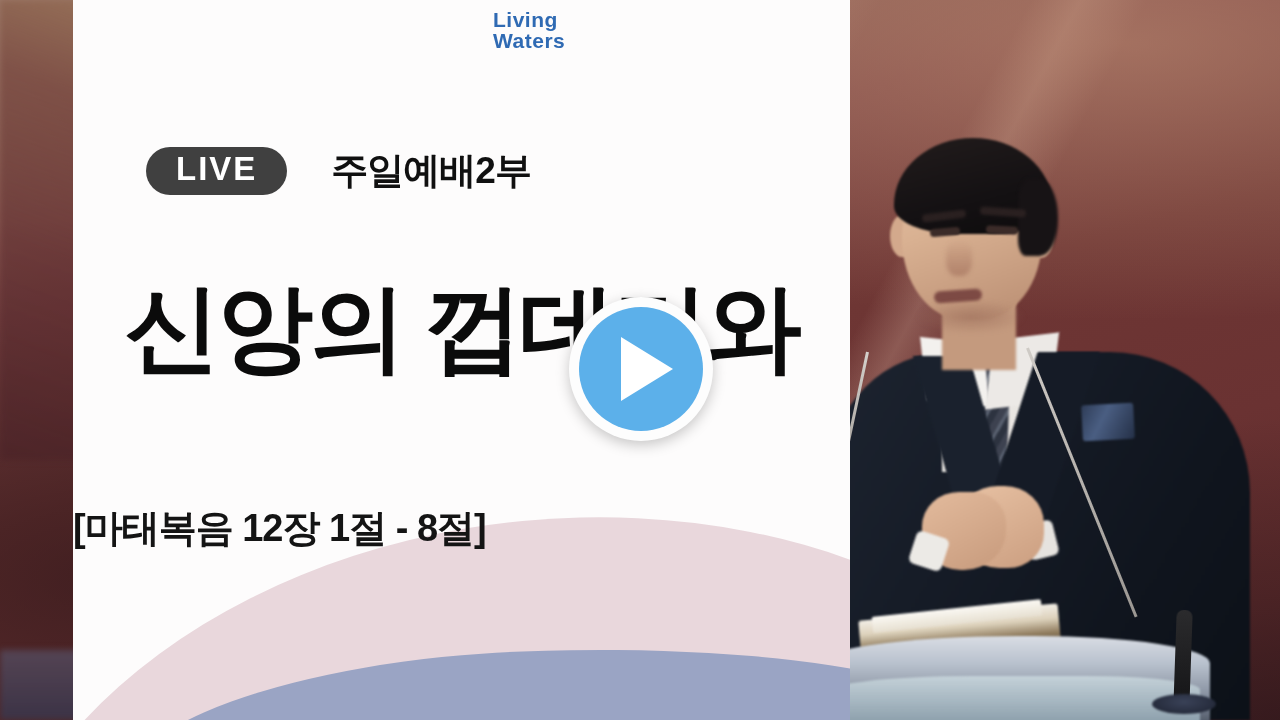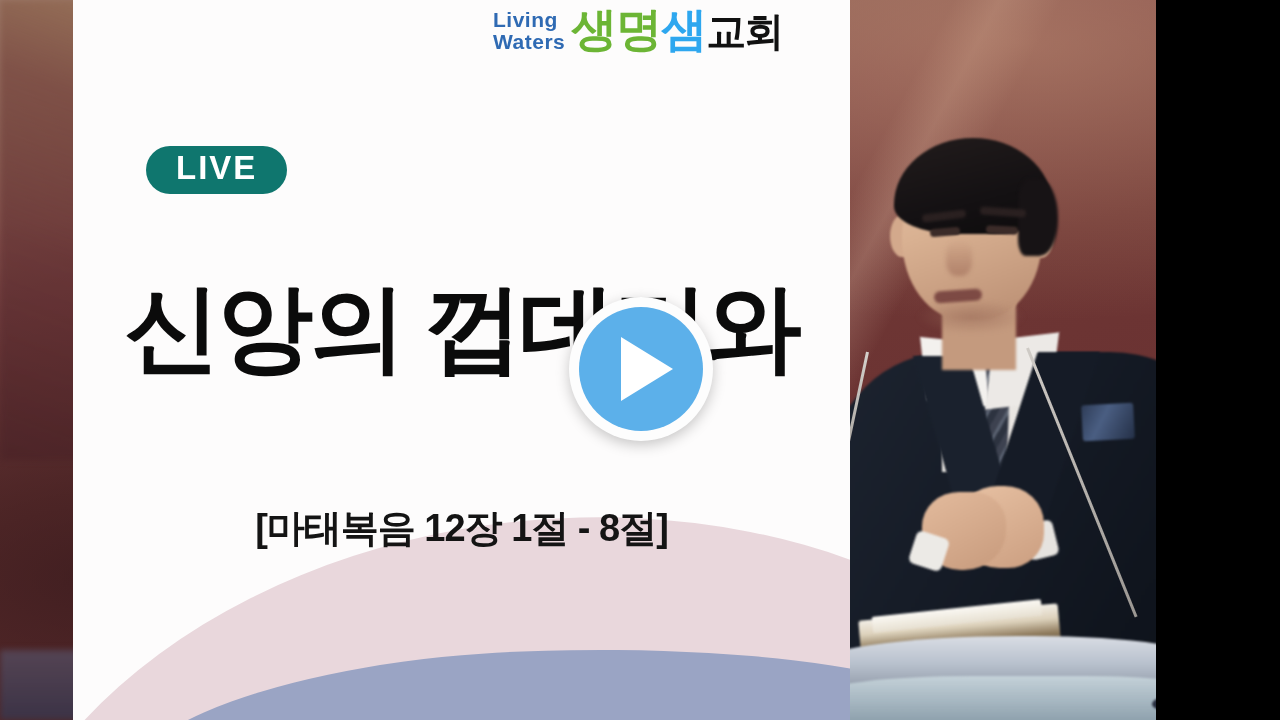--- a/index.html
+++ b/index.html
@@ -6,21 +6,21 @@
   * { margin:0; padding:0; box-sizing:border-box; }
   html, body {
     width:1280px; height:720px;
     overflow:hidden;
     background:#000;
     font-family:"Liberation Sans","DejaVu Sans",sans-serif;
   }
 
   #stage {
     position:relative;
-    width:1156px; height:720px;
+    width:1280px; height:720px;
     overflow:hidden;
   }
 
   
   .video-bg {
     position:absolute; inset:0;
     background:
       
       radial-gradient(120% 70% at 88% 6%, rgba(196,150,120,.55) 0%, rgba(196,150,120,0) 55%),
       
@@ -259,21 +259,21 @@
   .logo-ko .g { color:#6cb535; }
   .logo-ko .b { color:#2ea7ef; }
   .logo-ko .k { color:#111111; font-size:40px; letter-spacing:-2px; }
 
   
   .live-row {
     position:absolute; left:146px; top:146px;
     display:flex; align-items:center;
   }
   .live-badge {
-    background:#0f766e;
+    background:#404040;
     color:#ffffff;
     font-size:33px;
     font-weight:bold;
     letter-spacing:2px;
     padding:5px 30px 8px 30px;
     border-radius:30px;
     line-height:1.05;
   }
   .service-name {
     margin-left:44px;
@@ -291,21 +291,21 @@
     font-weight:bold;
     line-height:1.12;
     letter-spacing:-3px;
     color:#0b0b0b;
   }
   .title-l2 { display:block; }
 
   
   .subtitle {
     position:absolute; left:73px; top:505px; width:777px;
-    text-align:center;
+    text-align:left;
     color:#141414;
   }
   .scripture {
     font-size:38px; font-weight:bold; letter-spacing:-1px; line-height:1.25;
   }
   .speaker {
     margin-top:8px;
     font-size:37px; font-weight:bold; letter-spacing:-1px; line-height:1.25;
   }
 
@@ -382,27 +382,25 @@
     <div class="wave-pink-light"></div>
     <div class="wave-pink"></div>
     <div class="wave-blue"></div>
   </div>
 
   <div class="logo">
     <div class="logo-en">
       <span>Living</span>
       <span>Waters</span>
     </div>
-    <div class="logo-ko">
-      <span class="g">생명</span><span class="b">샘</span><span class="k">교회</span>
-    </div>
   </div>
 
   <div class="live-row">
     <div class="live-badge">LIVE</div>
+    <div class="service-name">주일예배2부</div>
   </div>
 
   <div class="title">
     <span>신앙의 껍데기와</span>
   </div>
 
   <div class="subtitle">
     <div class="scripture">[마태복음 12장 1절 - 8절]</div>
   </div>
 

